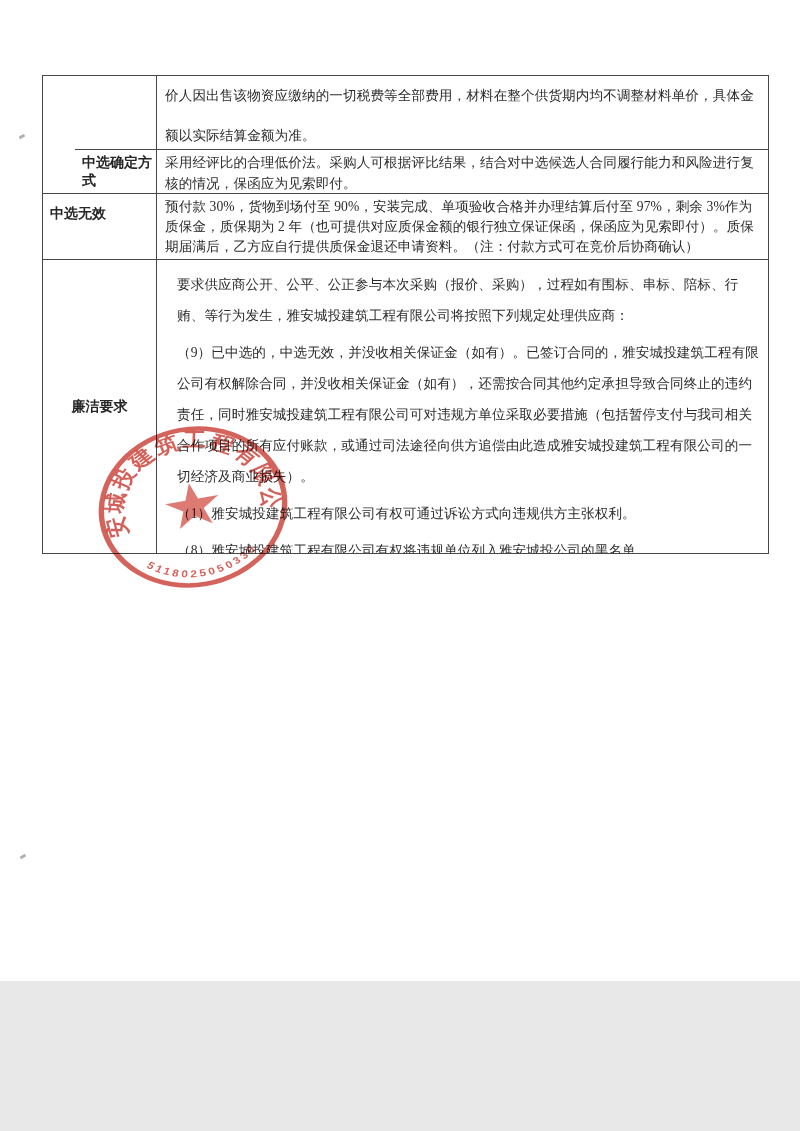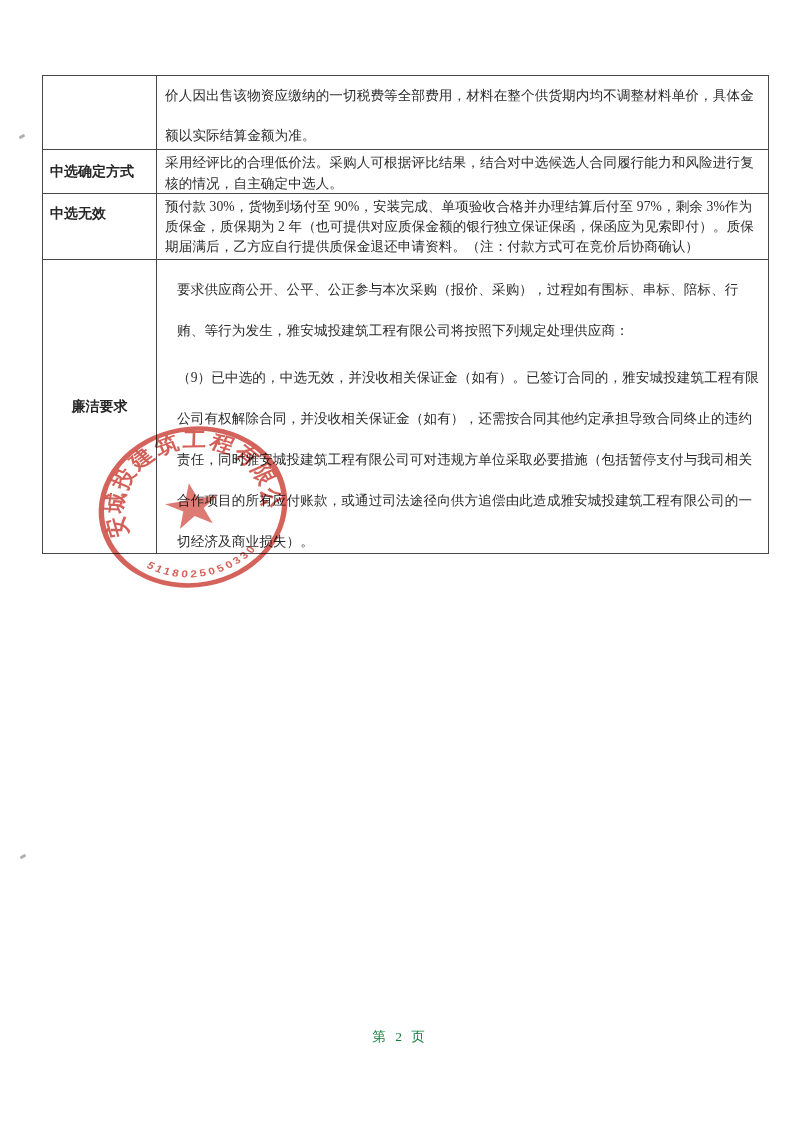--- a/index.html
+++ b/index.html
@@ -1,20 +1,20 @@
 <!DOCTYPE html>
 <html><head>
 <meta charset="utf-8">
 <style>
   * { margin: 0; padding: 0; box-sizing: border-box; }
   html, body { background: #e8e8e8; }
   .page {
     position: relative;
     width: 800px;
-    height: 1131px;
+    height: 981px;
     background: #ffffff;
     font-family: "Liberation Serif", "DejaVu Serif", serif;
     color: #2d2d2d;
     overflow: hidden;
   }
   .doc-table {
     position: absolute;
     left: 42px;
     top: 75px;
     width: 727px;
@@ -27,33 +27,33 @@
   .cell { overflow: hidden; }
   .cell.rborder { border-left: 1.4px solid #474747; }
   .cell.tborder { border-top: 1.4px solid #474747; }
   .label-cell {
     font-family: "Liberation Sans", "DejaVu Sans", sans-serif;
     font-weight: 700;
     font-size: 14px;
     color: #262626;
     display: flex;
   }
-  .label-center { align-items: center; justify-content: flex-start; padding-left: 7px; }
+  .label-center { align-items: center; justify-content: flex-start; padding-left: 7px; margin-left: 32px; }
   .label-top { align-items: flex-start; justify-content: flex-start; padding: 11px 0 0 7px; }
   .label-mid-center { align-items: center; justify-content: center; }
   .content-cell {
     font-size: 13.6px;
     line-height: 21px;
     padding: 2px 8px 0 8px;
     color: #2b2b2b;
     letter-spacing: 0.1px;
   }
   .content-cell.loose { line-height: 40px; padding-top: 0; }
   .content-cell.tight { line-height: 20px; padding-top: 3px; }
-  .content-cell.para { line-height: 41px; padding-top: 9px; padding-left: 20px; }
+  .content-cell.para { line-height: 31px; padding-top: 9px; padding-left: 20px; }
   .content-cell.para p { margin-bottom: 6px; }
   .seal {
     position: absolute;
     left: 93px;
     top: 407px;
     width: 200px;
     height: 200px;
     mix-blend-mode: multiply;
     opacity: 0.88;
   }
@@ -85,21 +85,21 @@
 
   <div class="speck speck-1"></div>
   <div class="speck speck-2"></div>
 
   <div class="doc-table">
 
     <div class="cell label-cell label-center"></div>
     <div class="cell rborder content-cell loose">价人因出售该物资应缴纳的一切税费等全部费用，材料在整个供货期内均不调整材料单价，具体金额以实际结算金额为准。</div>
 
     <div class="cell tborder label-cell label-center">中选确定方式</div>
-    <div class="cell tborder rborder content-cell">采用经评比的合理低价法。采购人可根据评比结果，结合对中选候选人合同履行能力和风险进行复核的情况，自主确定中选人。</div>
+    <div class="cell tborder rborder content-cell">采用经评比的合理低价法。采购人可根据评比结果，结合对中选候选人合同履行能力和风险进行复核的情况，保函应为见索即付。</div>
 
     <div class="cell tborder label-cell label-top">中选无效</div>
     <div class="cell tborder rborder content-cell tight">预付款 30%，货物到场付至 90%，安装完成、单项验收合格并办理结算后付至 97%，剩余 3%作为质保金，质保期为 2 年（也可提供对应质保金额的银行独立保证保函，保函应为见索即付）。质保期届满后，乙方应自行提供质保金退还申请资料。（注：付款方式可在竞价后协商确认）</div>
 
     <div class="cell tborder label-cell label-mid-center">廉洁要求</div>
     <div class="cell tborder rborder content-cell para">
       <p>要求供应商公开、公平、公正参与本次采购（报价、采购），过程如有围标、串标、陪标、行贿、等行为发生，雅安城投建筑工程有限公司将按照下列规定处理供应商：</p>
       <p>（9）已中选的，中选无效，并没收相关保证金（如有）。已签订合同的，雅安城投建筑工程有限公司有权解除合同，并没收相关保证金（如有），还需按合同其他约定承担导致合同终止的违约责任，同时雅安城投建筑工程有限公司可对违规方单位采取必要措施（包括暂停支付与我司相关合作项目的所有应付账款，或通过司法途径向供方追偿由此造成雅安城投建筑工程有限公司的一切经济及商业损失）。</p>
       <p>（1）雅安城投建筑工程有限公司有权可通过诉讼方式向违规供方主张权利。</p>
       <p>（8）雅安城投建筑工程有限公司有权将违规单位列入雅安城投公司的黑名单。</p>

